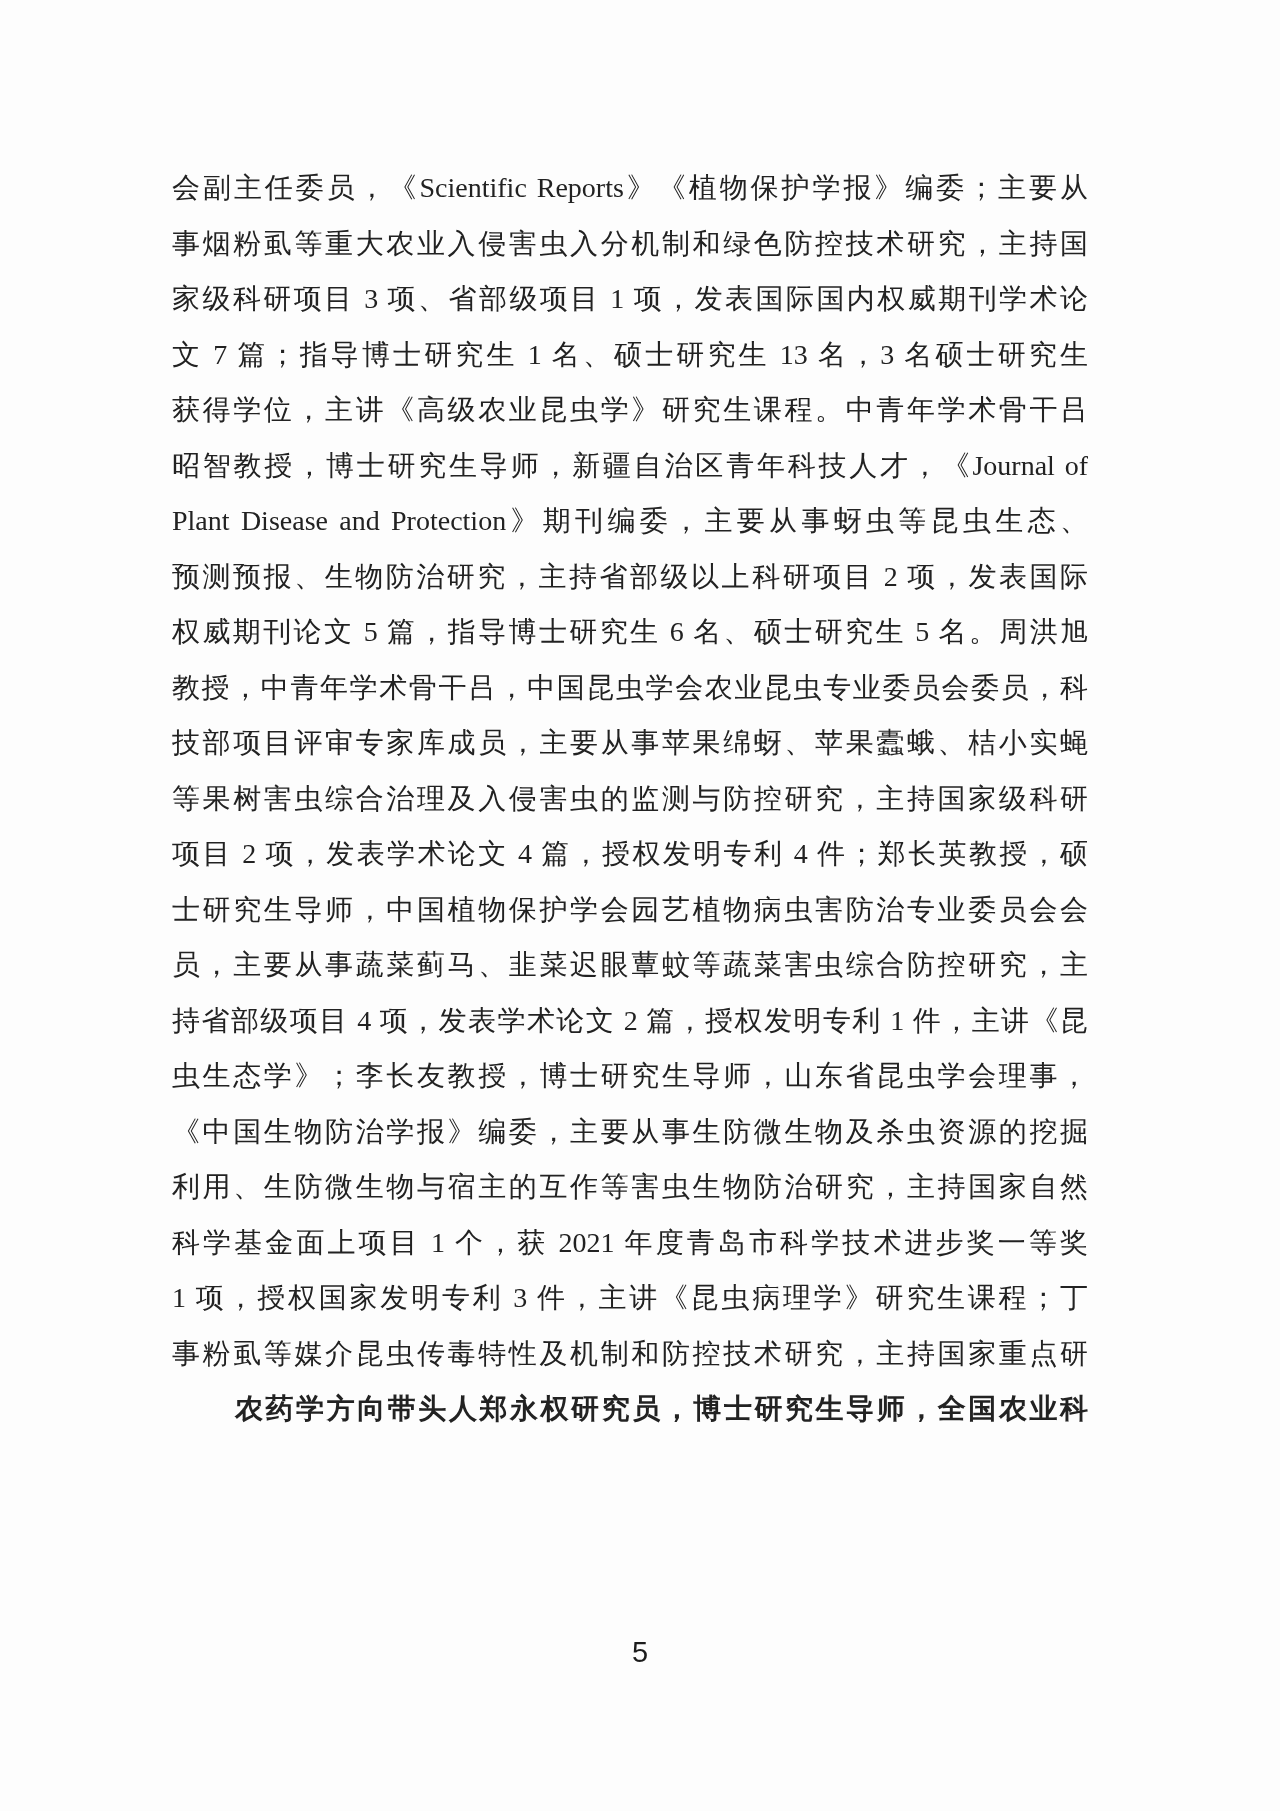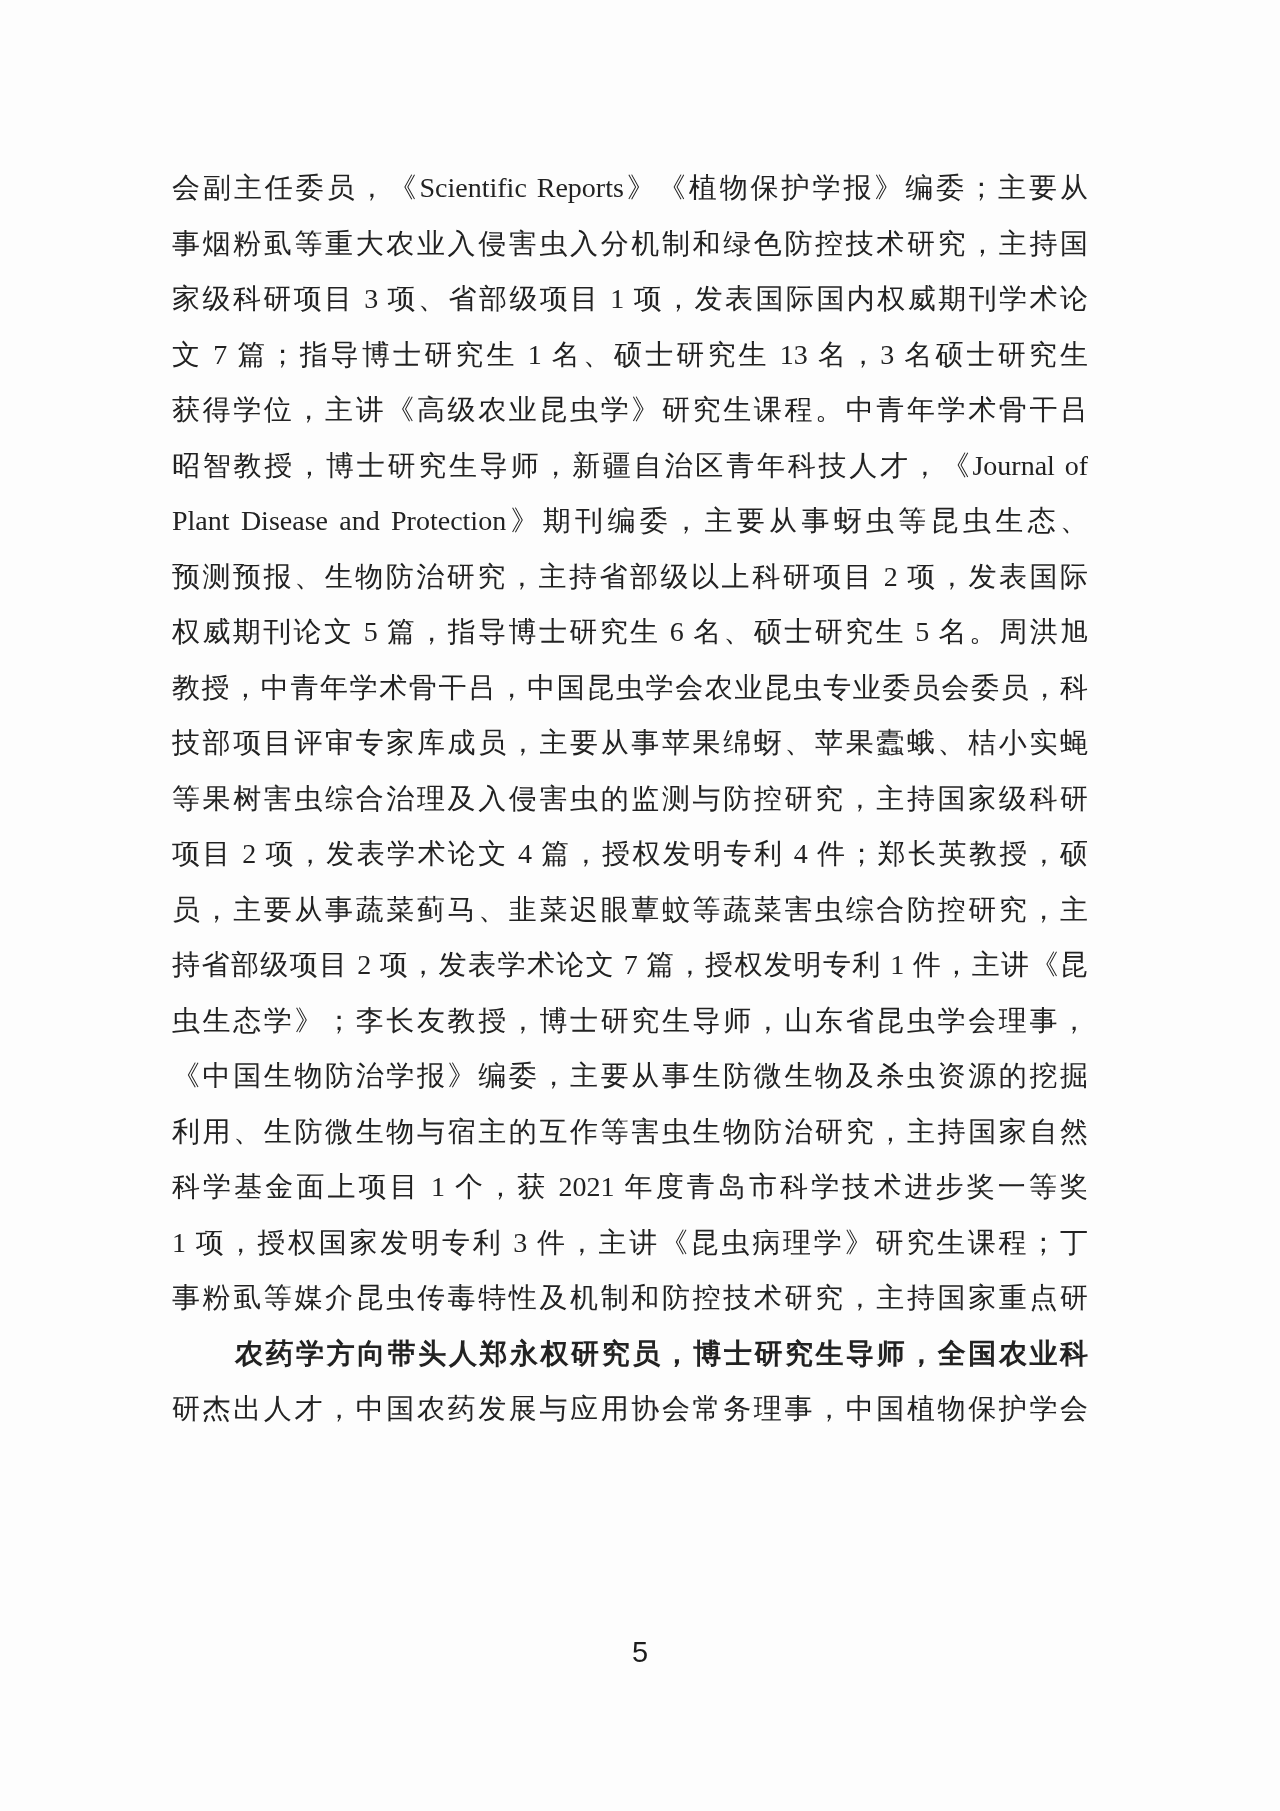--- a/index.html
+++ b/index.html
@@ -64,28 +64,28 @@
         <div class="line">文 7 篇；指导博士研究生 1 名、硕士研究生 13 名，3 名硕士研究生</div>
         <div class="line">获得学位，主讲《高级农业昆虫学》研究生课程。中青年学术骨干吕</div>
         <div class="line">昭智教授，博士研究生导师，新疆自治区青年科技人才，《Journal of</div>
         <div class="line">Plant Disease and Protection》期刊编委，主要从事蚜虫等昆虫生态、</div>
         <div class="line">预测预报、生物防治研究，主持省部级以上科研项目 2 项，发表国际</div>
         <div class="line">权威期刊论文 5 篇，指导博士研究生 6 名、硕士研究生 5 名。周洪旭</div>
         <div class="line">教授，中青年学术骨干吕，中国昆虫学会农业昆虫专业委员会委员，科</div>
         <div class="line">技部项目评审专家库成员，主要从事苹果绵蚜、苹果蠹蛾、桔小实蝇</div>
         <div class="line">等果树害虫综合治理及入侵害虫的监测与防控研究，主持国家级科研</div>
         <div class="line">项目 2 项，发表学术论文 4 篇，授权发明专利 4 件；郑长英教授，硕</div>
+        <div class="line">士研究生导师，中国植物保护学会园艺植物病虫害防治专业委员会会</div>
         <div class="line">员，主要从事蔬菜蓟马、韭菜迟眼蕈蚊等蔬菜害虫综合防控研究，主</div>
-        <div class="line">持省部级项目 2 项，发表学术论文 7 篇，授权发明专利 1 件，主讲《昆</div>
+        <div class="line">持省部级项目 4 项，发表学术论文 2 篇，授权发明专利 1 件，主讲《昆</div>
         <div class="line">虫生态学》；李长友教授，博士研究生导师，山东省昆虫学会理事，</div>
         <div class="line">《中国生物防治学报》编委，主要从事生防微生物及杀虫资源的挖掘</div>
         <div class="line">利用、生防微生物与宿主的互作等害虫生物防治研究，主持国家自然</div>
         <div class="line">科学基金面上项目 1 个，获 2021 年度青岛市科学技术进步奖一等奖</div>
         <div class="line">1 项，授权国家发明专利 3 件，主讲《昆虫病理学》研究生课程；丁</div>
         <div class="line">事粉虱等媒介昆虫传毒特性及机制和防控技术研究，主持国家重点研</div>
       </div>
       <div class="para">
         <div class="line indent">农药学方向带头人郑永权研究员，博士研究生导师，全国农业科</div>
-        <div class="line">研杰出人才，中国农药发展与应用协会常务理事，中国植物保护学会</div>
       </div>
     </div>
   <div class="page-number">5</div>
 </div>
 
 </body></html>

